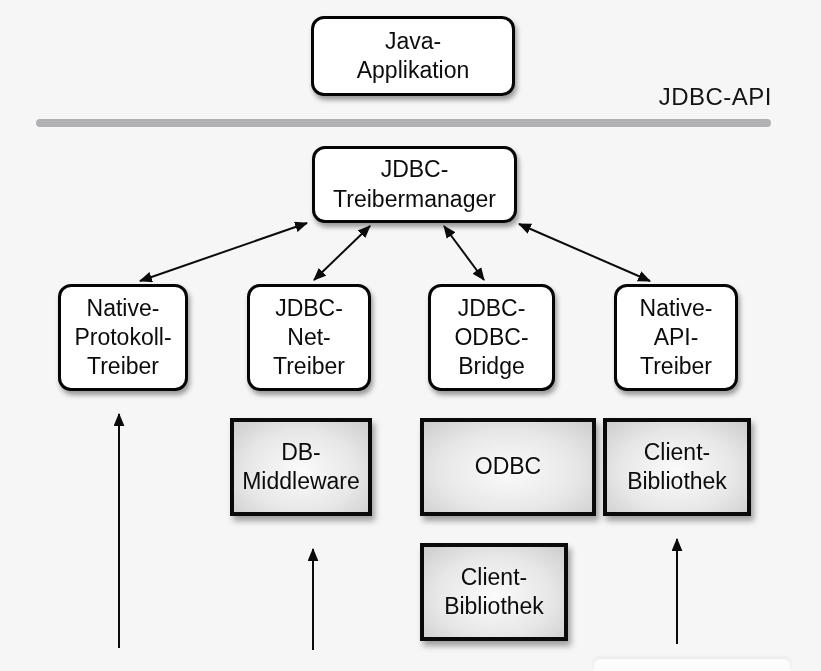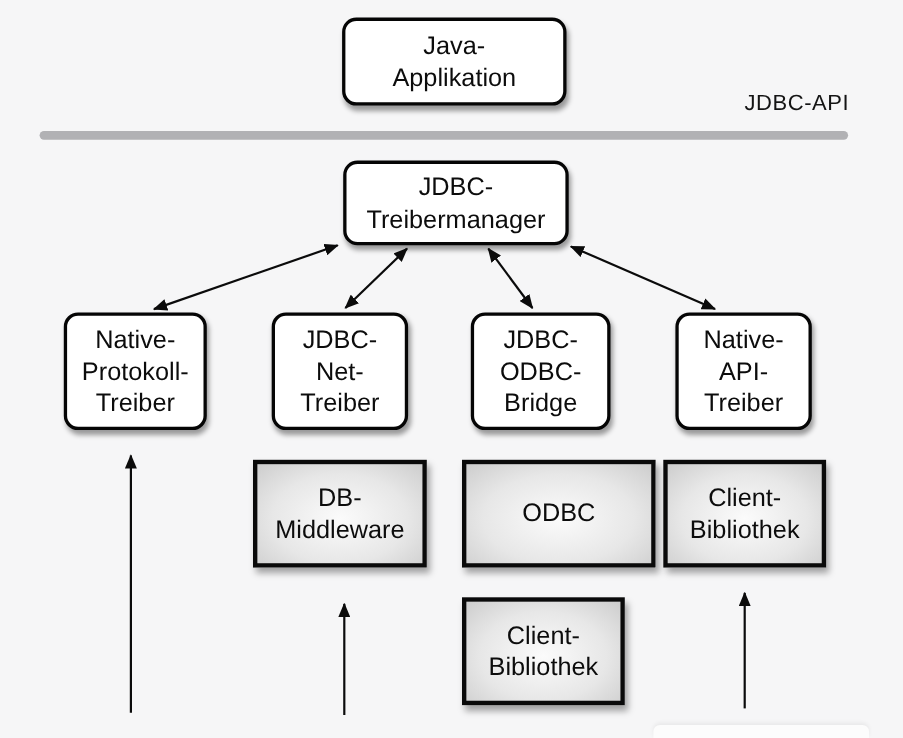--- a/index.html
+++ b/index.html
@@ -26,21 +26,21 @@
     border:4px solid #0a0a0a;
     border-radius:0;
     box-shadow:3px 5px 6px rgba(0,0,0,0.35);
   }
   .divider {
     position:absolute; left:36px; top:119px; width:735px; height:8px;
     border-radius:4px; background:#b1b1b4;
   }
   .api-label {
     position:absolute; top:83px; left:550px; width:222px;
-    text-align:right; font-size:20px; letter-spacing:0.5px; color:#141414;
+    text-align:right; font-size:24px; letter-spacing:0.5px; color:#141414;
   }
   .partial {
     position:absolute; left:594px; top:659px; width:196px; height:12px;
     background:#fcfcfc; border-radius:6px 6px 0 0;
     box-shadow:0 -2px 4px rgba(0,0,0,0.06);
   }
   svg.arrows { position:absolute; left:0; top:0; width:821px; height:671px; pointer-events:none; }
   .edge { stroke:#0b0b0b; stroke-width:2; }
   #ah path { fill:#0b0b0b; }
 </style>
@@ -64,21 +64,21 @@
   <div class="node white" style="left:247px; top:284px; width:124px; height:107px;">JDBC-
 Net-
 Treiber</div>
   <div class="node white" style="left:428px; top:284px; width:127px; height:107px;">JDBC-
 ODBC-
 Bridge</div>
   <div class="node white" style="left:614px; top:284px; width:124px; height:107px;">Native-
 API-
 Treiber</div>
 
-  <div class="node gray" style="left:230px; top:418px; width:158px; height:98px;">DB-
+  <div class="node gray" style="left:230px; top:418px; width:142px; height:98px;">DB-
 Middleware</div>
   <div class="node gray" style="left:420px; top:418px; width:176px; height:98px;">ODBC</div>
   <div class="node gray" style="left:603px; top:418px; width:148px; height:98px;">Client-
 Bibliothek</div>
   <div class="node gray" style="left:420px; top:543px; width:148px; height:98px;">Client-
 Bibliothek</div>
 
   <div class="partial"></div>
 
   <svg class="arrows" viewBox="0 0 821 671" xmlns="http://www.w3.org/2000/svg">

